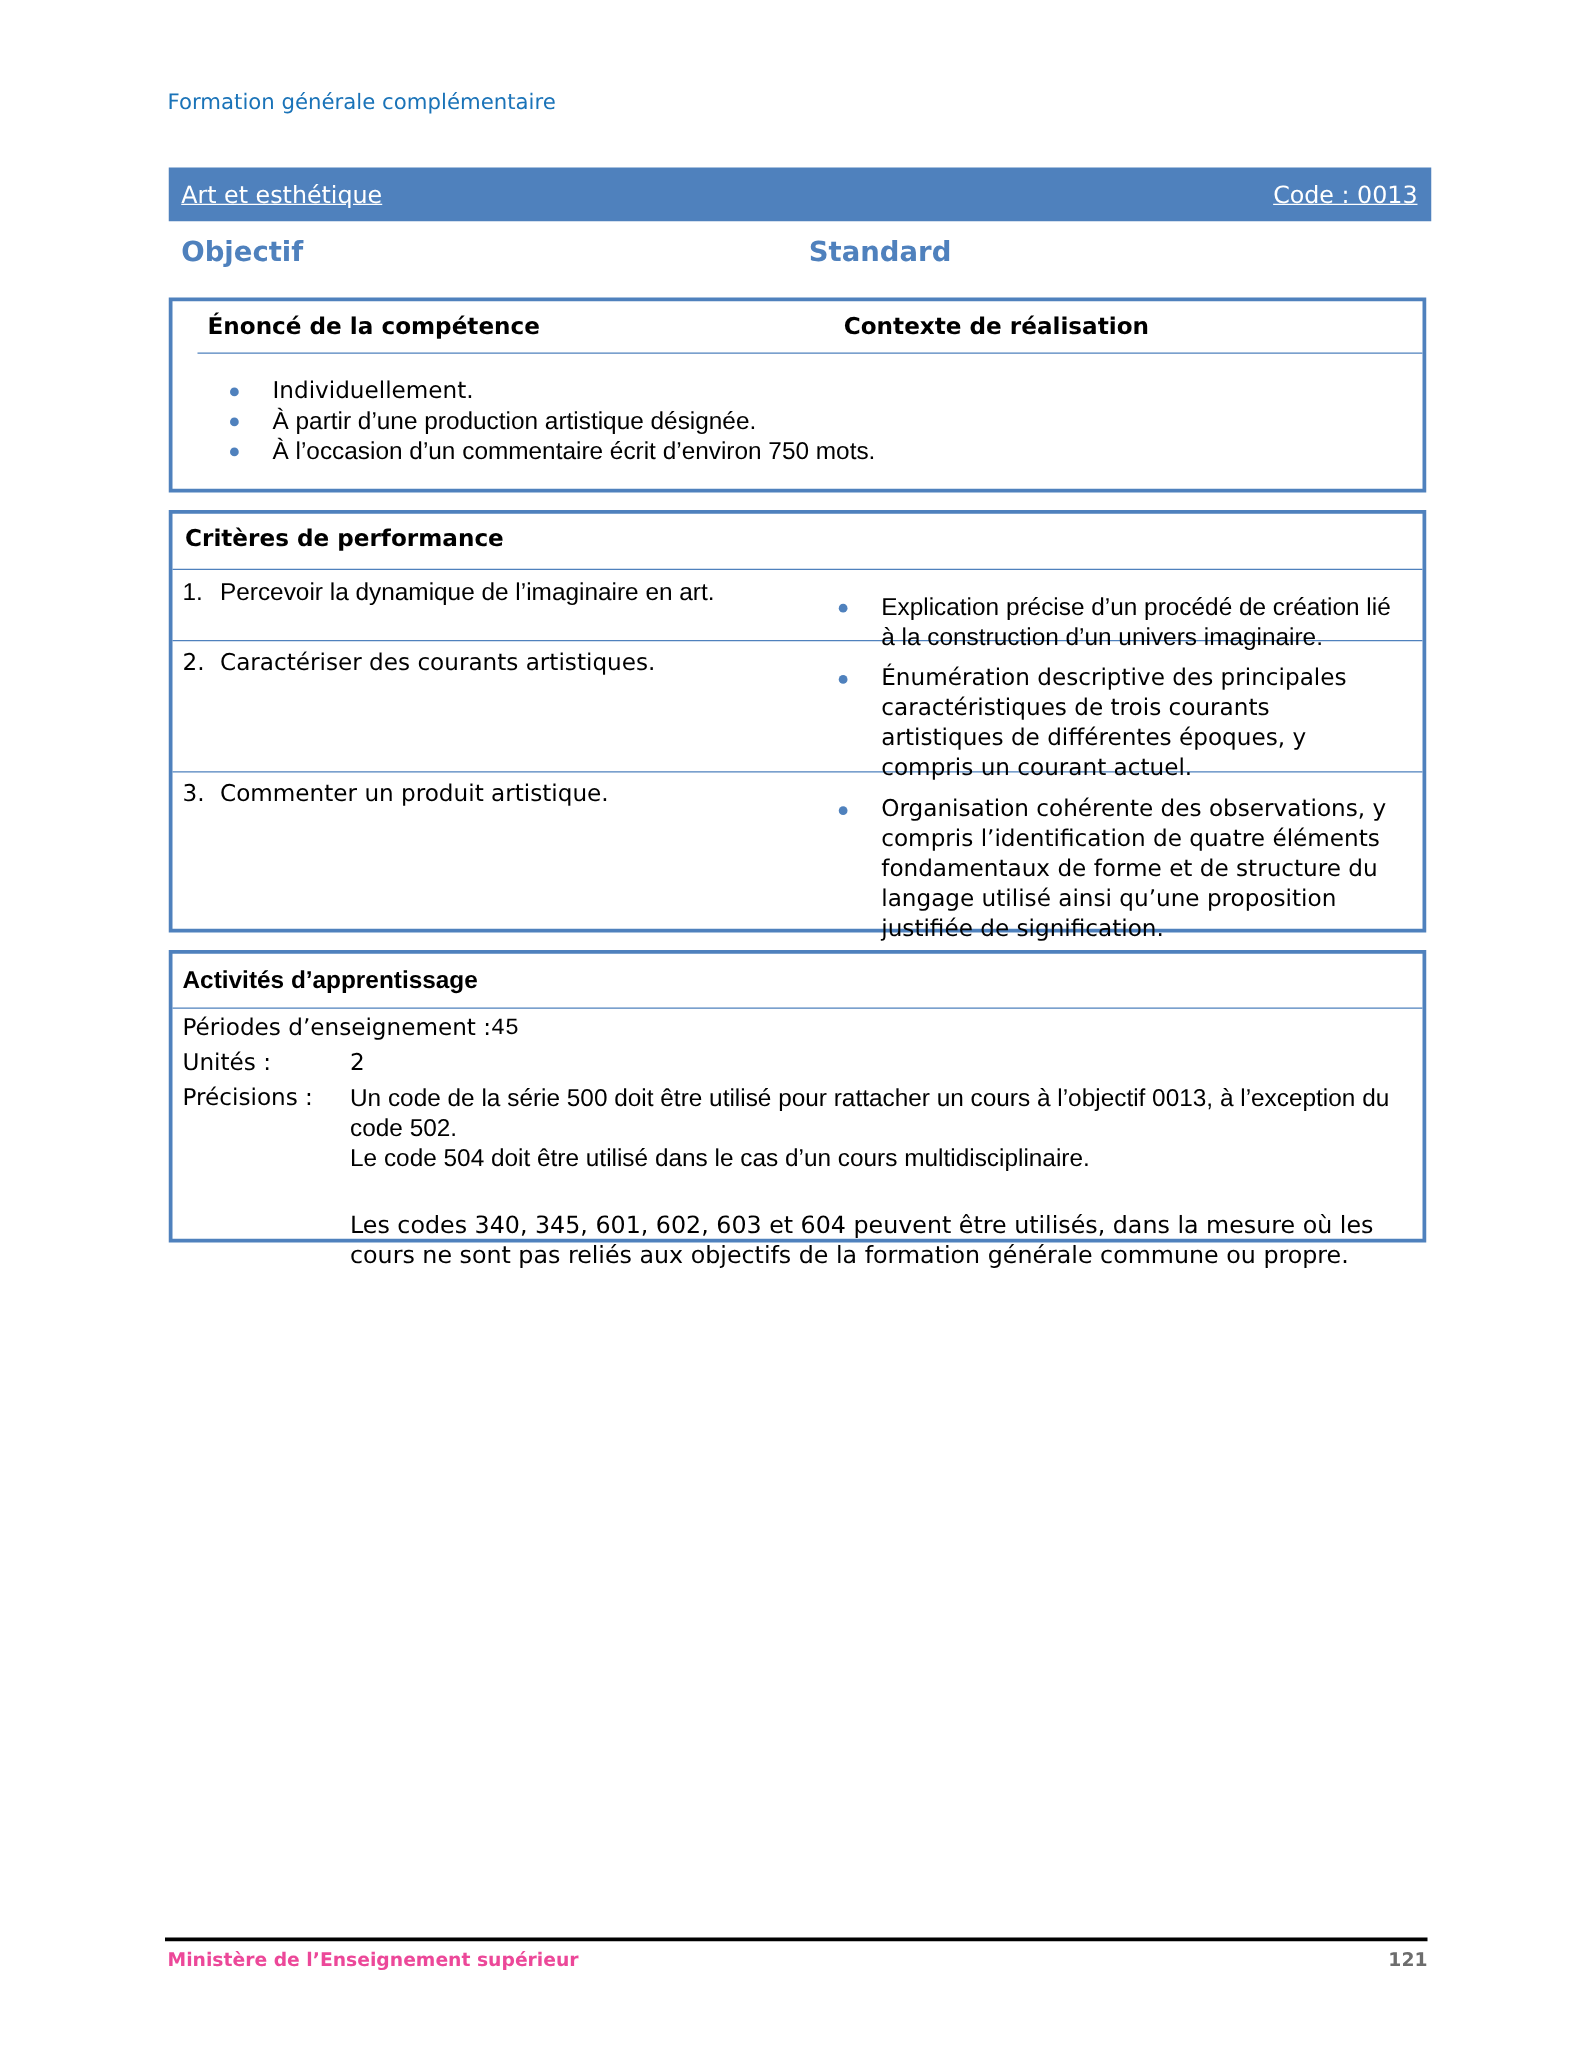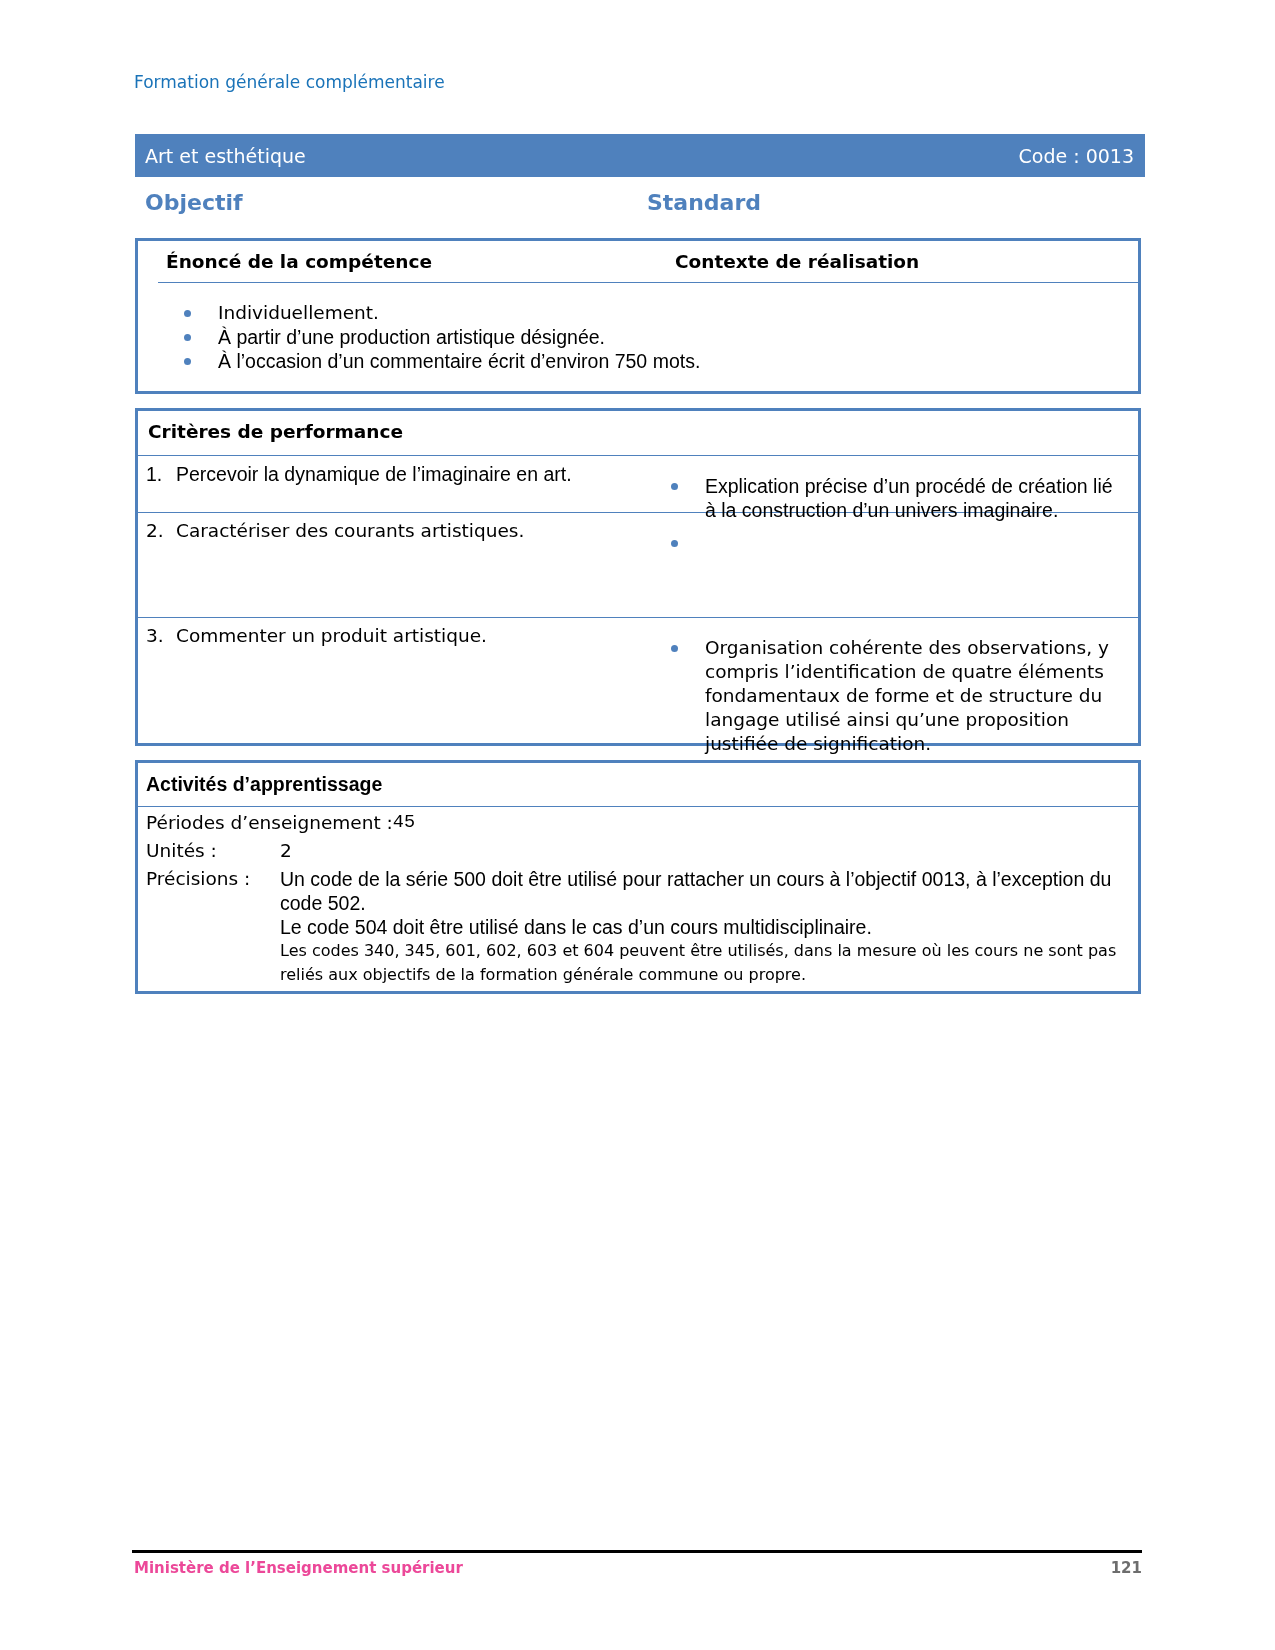--- a/index.html
+++ b/index.html
@@ -1,19 +1,19 @@
 <!DOCTYPE html>
 <html><head>
 <meta charset="utf-8">
 <style>
   html, body { margin:0; padding:0; background:#ffffff; }
   body { width:1275px; height:1650px; position:relative; font-family:"DejaVu Sans", sans-serif; color:#000; }
   .abs { position:absolute; }
   .section-label { left:134px; top:72px; font-size:17px; color:#1a73b8; font-family:"DejaVu Sans", sans-serif; }
-  .titlebar { left:135px; top:134px; width:1010px; height:43px; background:#4f81bd; color:#ffffff; box-sizing:border-box; display:flex; align-items:center; justify-content:space-between; padding:0 11px 0 10px; font-size:19px; }
+  .titlebar { left:135px; top:134px; width:1010px; height:43px; background:#4f81bd; color:#ffffff; box-sizing:border-box; display:flex; align-items:center; justify-content:space-between; padding:0 11px 0 10px; font-size:19px;text-decoration:underline; }
   .col-head { top:190px; font-size:22px; font-weight:bold; color:#4f81bd; }
   .box { left:135px; width:1006px; border:3px solid #4f81bd; box-sizing:border-box; background:#fff; }
   .row { display:flex; border-top:1.5px solid #4f81bd; }
   .row.first { border-top:none; }
   .cell { box-sizing:border-box; padding:6px 8px 6px 8px; }
   .cell.left { width:507px; }
   .cell.right { flex:1; padding-left:10px; }
   .hdr { font-weight:bold; font-size:18.5px; padding-top:10px; padding-bottom:10px; }
   .body-sans { font-family:"Liberation Sans", sans-serif; font-size:19.5px; line-height:24px; }
   .body-dj { font-family:"DejaVu Sans", sans-serif; font-size:18.5px; line-height:24px; }
@@ -65,21 +65,21 @@
     <div class="cell right">
       <ul class="bul">
           <li class="body-sans"><span class="dot"></span><span>Explication précise d’un procédé de création lié à la construction d’un univers imaginaire.</span></li>
         </ul>
     </div>
   </div>
   <div class="row" style="height:104px;">
     <div class="cell left body-dj"><span class="num">2.</span><span>Caractériser des courants artistiques.</span></div>
     <div class="cell right">
       <ul class="bul">
-          <li class="body-dj"><span class="dot"></span></li>
+          <li class="body-dj"><span class="dot"></span><span>Énumération descriptive des principales caractéristiques de trois courants artistiques de différentes époques, y compris un courant actuel.</span></li>
         </ul>
     </div>
   </div>
   <div class="row" style="flex:1;">
     <div class="cell left body-dj"><span class="num">3.</span><span>Commenter un produit artistique.</span></div>
     <div class="cell right">
       <ul class="bul">
           <li class="body-dj"><span class="dot"></span><span>Organisation cohérente des observations, y compris l’identification de quatre éléments fondamentaux de forme et de structure du langage utilisé ainsi qu’une proposition justifiée de signification.</span></li>
         </ul>
     </div>
@@ -98,21 +98,21 @@
       </div>
       <div class="act-line" style="margin-top:4px;">
         <span class="act-label">Unités :</span>
         <span>2</span>
       </div>
       <div class="act-line" style="margin-top:4px;">
         <span class="act-label">Précisions :</span>
         <div style="flex:1; font-family:'Liberation Sans', sans-serif; font-size:19.5px;">
           <div>Un code de la série 500 doit être utilisé pour rattacher un cours à l’objectif 0013, à l’exception du code 502.</div>
           <div>Le code 504 doit être utilisé dans le cas d’un cours multidisciplinaire.</div>
-          <div class="body-dj" style="font-size:16px;">Les codes 340, 345, 601, 602, 603 et 604 peuvent être utilisés, dans la mesure où les cours ne sont pas reliés aux objectifs de la formation générale commune ou propre.</div>
+          <div class="body-dj" style="font-size:19px;margin-top:29px;">Les codes 340, 345, 601, 602, 603 et 604 peuvent être utilisés, dans la mesure où les cours ne sont pas reliés aux objectifs de la formation générale commune ou propre.</div>
         </div>
       </div>
     </div>
   </div>
 </div>
 
 <div class="abs footer-line"></div>
 <div class="abs footer-left">Ministère de l’Enseignement supérieur</div>
 <div class="abs footer-right">121</div>
 

